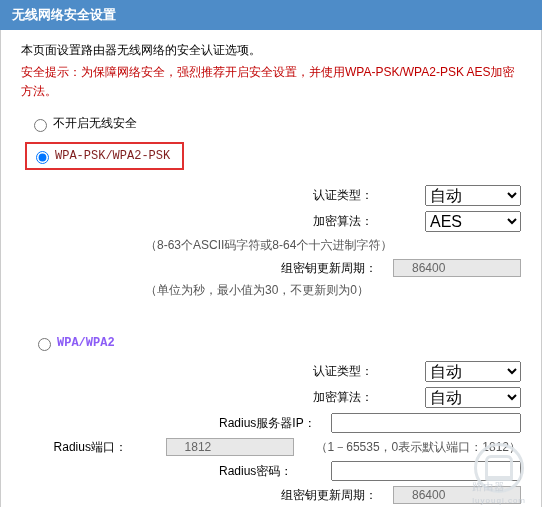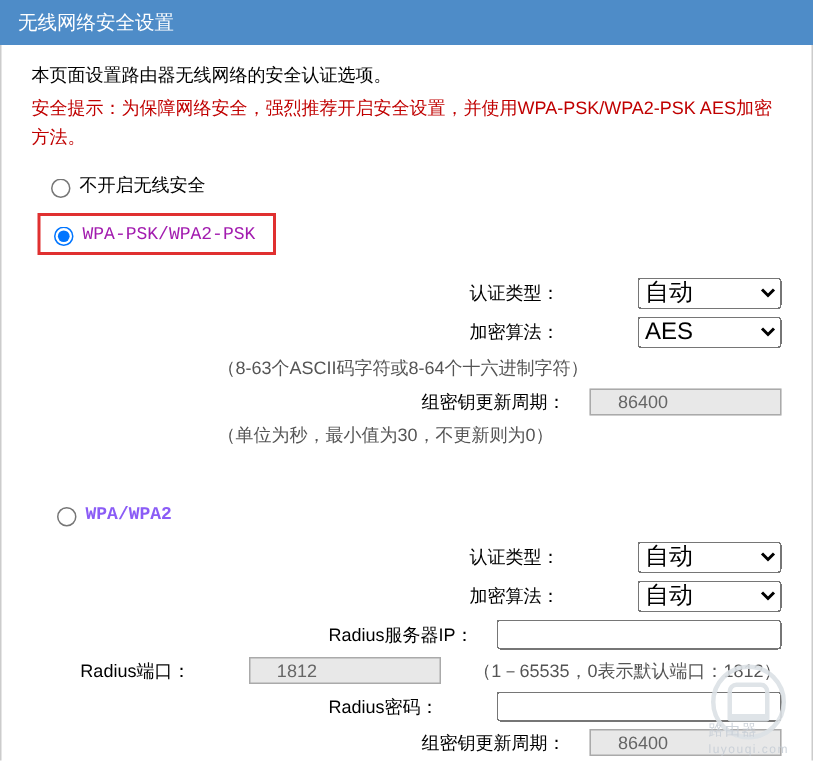--- a/index.html
+++ b/index.html
@@ -12,21 +12,21 @@
   }
   .container {
     width: 542px;
     box-sizing: border-box;
   }
   .header {
     background: #4e8cc8;
     color: #fff;
     padding: 6px 12px;
     font-size: 13px;
-    font-weight: normal;
+    font-weight: bold;
   }
   .content {
     border-left: 1px solid #ccc;
     border-right: 1px solid #ccc;
     border-bottom: 1px solid #ccc;
     padding: 12px 20px 18px 20px;
   }
   .intro {
     margin-bottom: 4px;
   }
@@ -52,21 +52,21 @@
     border: 2px solid #e03030;
     padding: 4px 12px 4px 4px;
     margin-left: 4px;
     margin-bottom: 10px;
   }
   .highlight-box input[type=radio] {
     margin-right: 6px;
   }
   .mono {
     font-family: "Courier New", monospace;
-    color: #a21caf;
+    color: #7f1d1d;
     font-size: 12px;
   }
   .form-block {
     margin-left: 12px;
   }
   .form-row {
     display: flex;
     align-items: center;
     margin: 5px 0;
     justify-content: flex-end;

